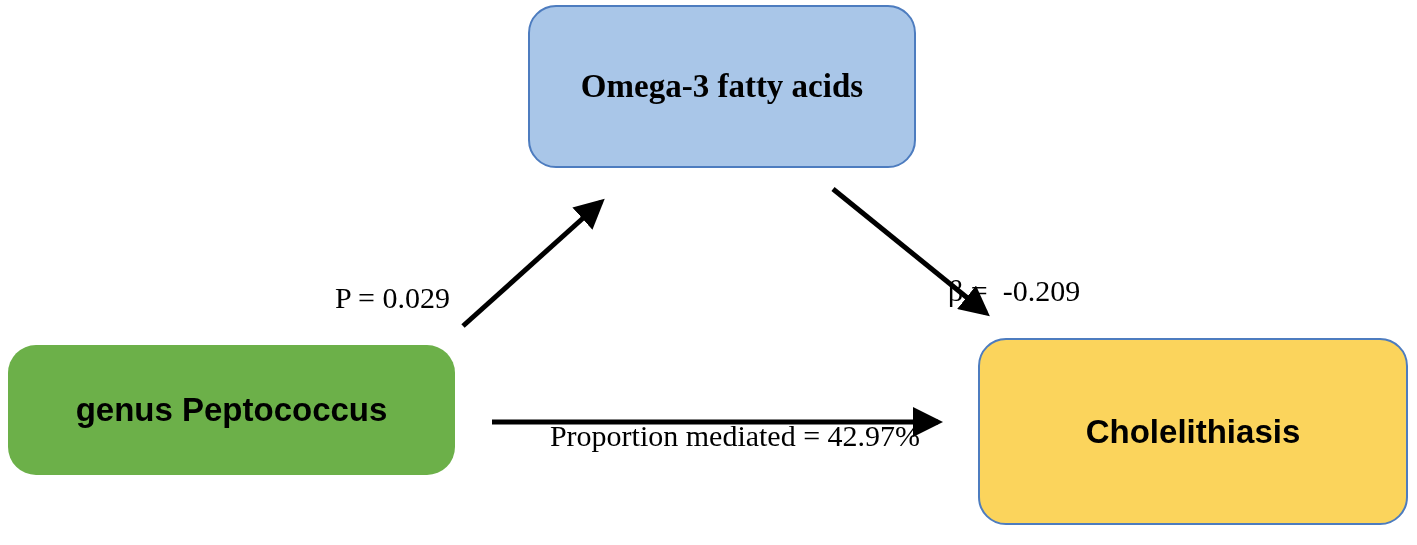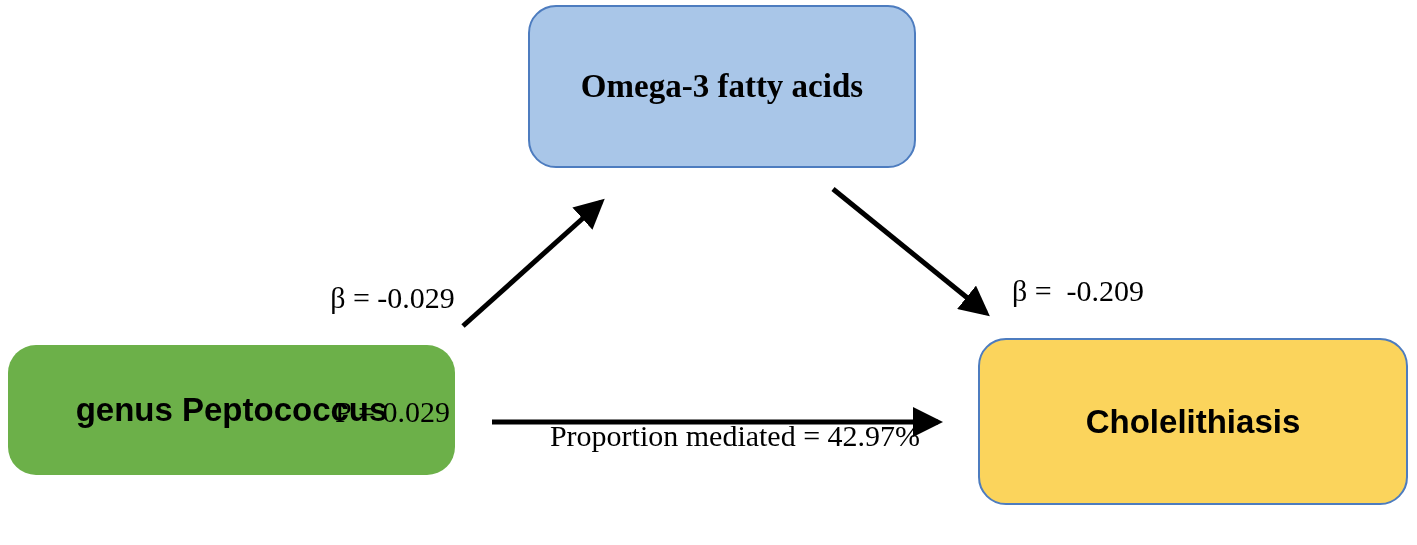--- a/index.html
+++ b/index.html
@@ -67,21 +67,21 @@
     background: var(--exposure-fill);
     border: none;
     font-family: "Liberation Sans", "DejaVu Sans", sans-serif;
     font-weight: bold;
     font-size: 33px;
   }
   .node-outcome {
     left: 978px;
     top: 338px;
     width: 430px;
-    height: 167px;
+    height: 187px;
     background: var(--outcome-fill);
     border: 2px solid var(--outcome-border);
     font-family: "Liberation Sans", "DejaVu Sans", sans-serif;
     font-weight: bold;
     font-size: 33px;
   }
   .path-label {
     position: absolute;
     font-family: "Liberation Serif", "DejaVu Serif", serif;
     font-size: 30px;
@@ -91,21 +91,21 @@
   .label-a {
     left: 300px;
     top: 203px;
     width: 185px;
     text-align: center;
   }
   .label-b {
     left: 948px;
     top: 196px;
     width: 260px;
-    text-align: center;
+    text-align: left;
   }
   .label-mediated {
     left: 500px;
     top: 341px;
     width: 470px;
     text-align: center;
   }
   .label-c {
     left: 590px;
     top: 464px;
@@ -136,21 +136,20 @@
 
   <div class="node node-exposure">
     <span>genus Peptococcus</span>
   </div>
 
   <div class="node node-outcome">
     <span>Cholelithiasis</span>
   </div>
 
   <div class="path-label label-a">
-    <span>β = -0.029</span>
     <span>P = 0.029</span>
   </div>
 
   <div class="path-label label-b">
     <span>β =  -0.209</span>
   </div>
 
   <div class="path-label label-mediated">
     <span>Proportion mediated = 42.97%</span>
   </div>

